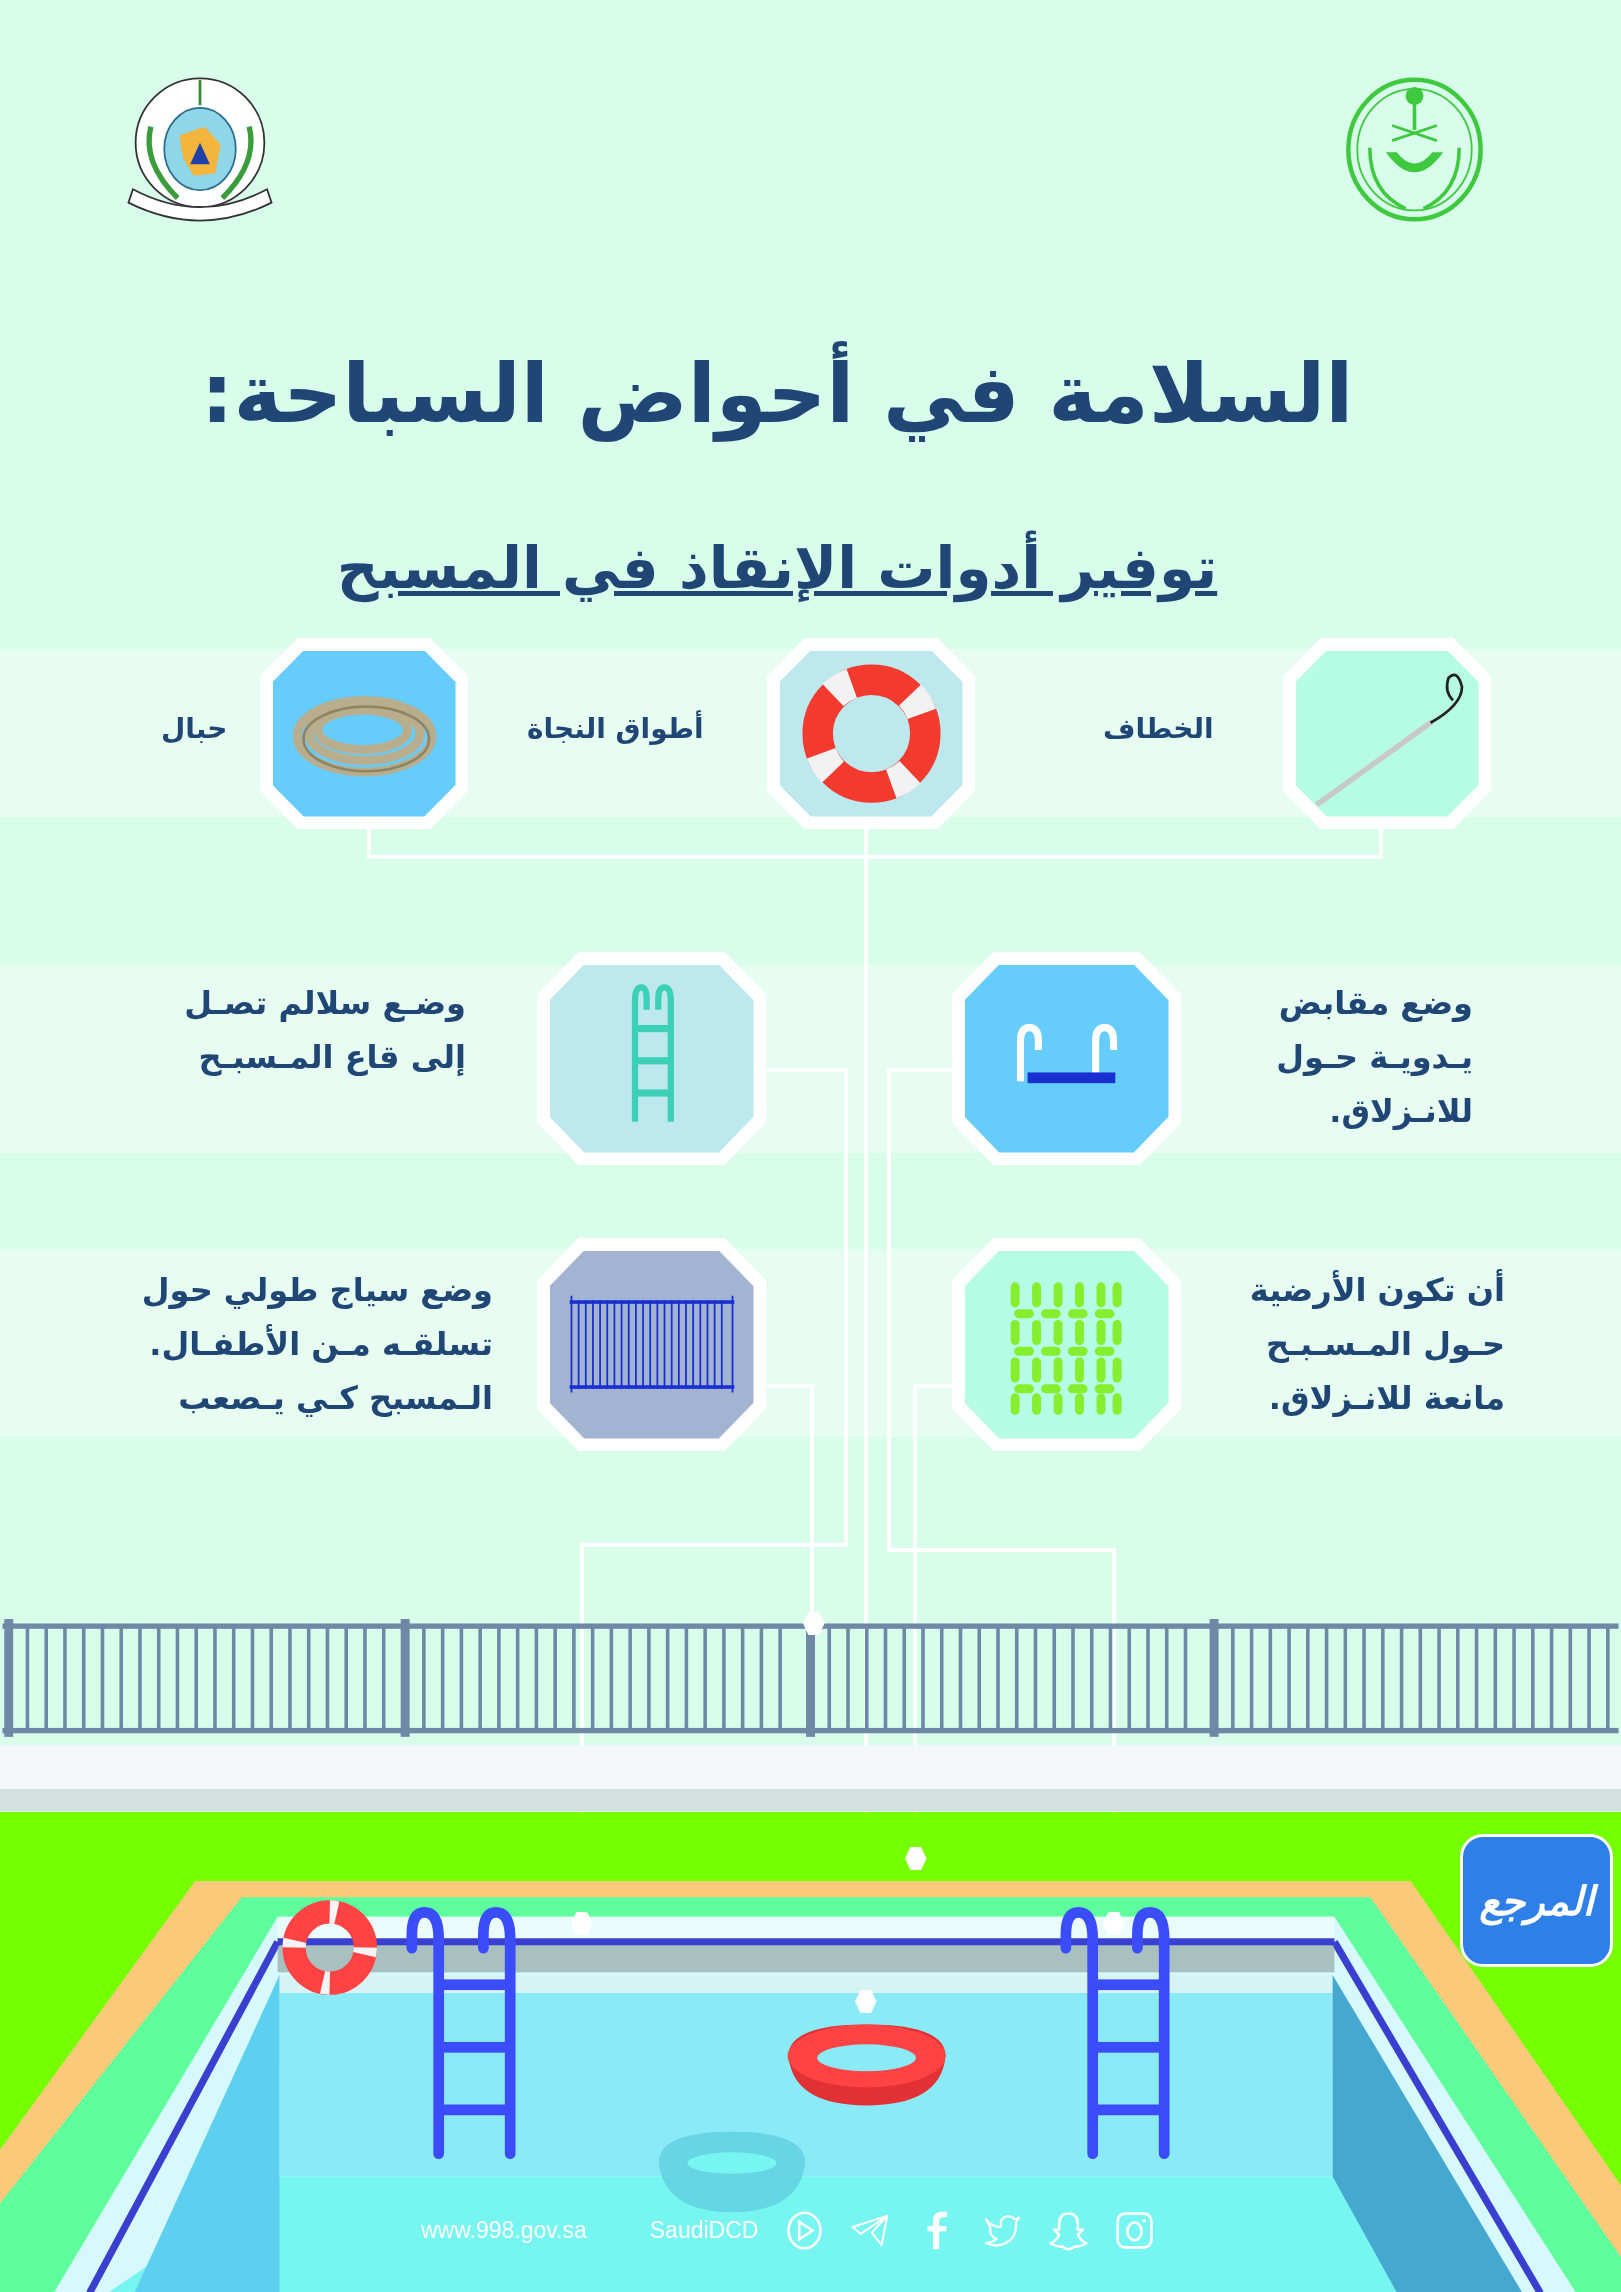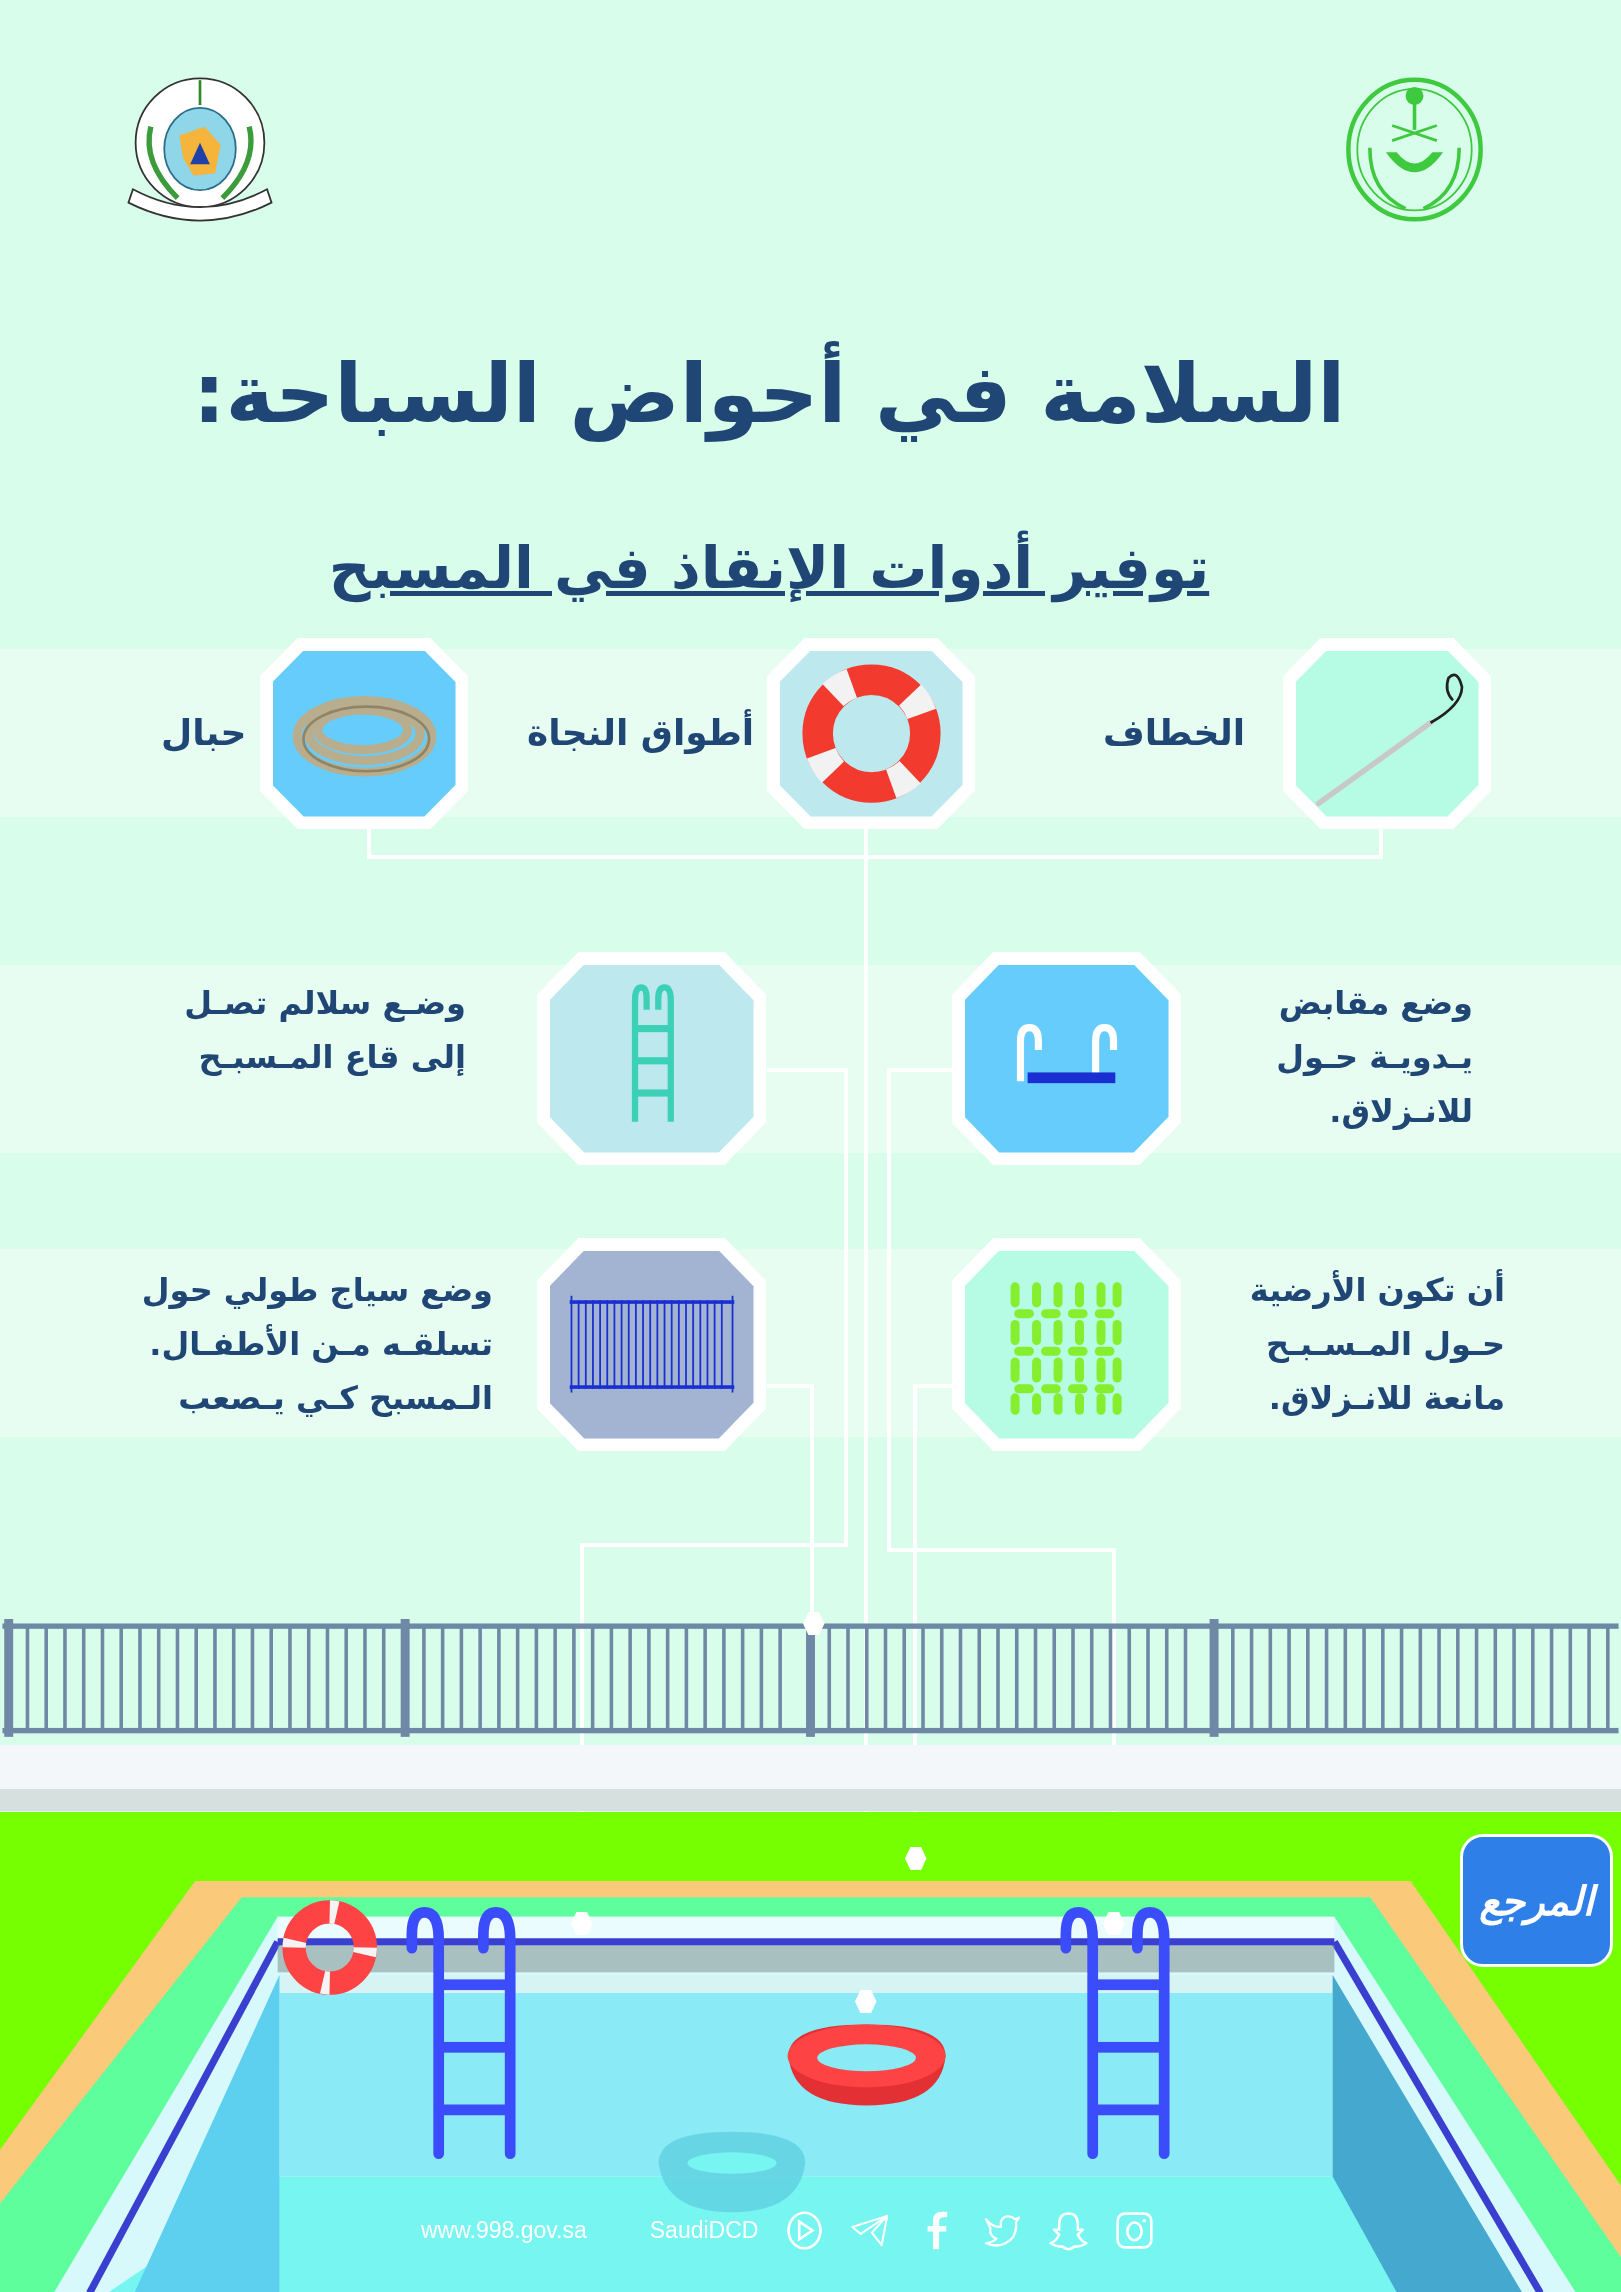--- a/index.html
+++ b/index.html
@@ -1,22 +1,22 @@
 <!DOCTYPE html>
 <html style="font-size:14.3px"><head>
 <meta charset="utf-8">
 <style>
   html,body{margin:0;padding:0;}
   body{width:1621px;height:2293px;position:relative;overflow:hidden;background:#d8fdea;font-family:"DejaVu Sans",sans-serif;}
   .abs{position:absolute;}
   .band{position:absolute;left:0;width:1621px;background:#e7fdf1;}
-  .title{position:absolute;left:8px;width:1522px;text-align:center;color:#1f4674;font-weight:bold;direction:rtl;}
+  .title{position:absolute;left:16px;width:1522px;text-align:center;color:#1f4674;font-weight:bold;direction:rtl;}
   .hex{position:absolute;clip-path:polygon(18% 0,82% 0,100% 20%,100% 80%,82% 100%,18% 100%,0 80%,0 20%);background:#fff;}
   .hex>.inner{position:absolute;left:12.5px;top:12.5px;right:12.5px;bottom:12.5px;clip-path:polygon(17% 0,83% 0,100% 19%,100% 81%,83% 100%,17% 100%,0 81%,0 19%);}
-  .lbl{position:absolute;color:#1f4674;font-weight:bold;direction:rtl;font-size:36px;}
+  .lbl{position:absolute;color:#1f4674;font-weight:bold;direction:rtl;font-size:28px;}
   .para{position:absolute;color:#1f4674;font-weight:bold;direction:rtl;font-size:32px;line-height:54px;text-align:right;white-space:nowrap;}
   .wl{position:absolute;background:#fff;}
   .node{position:absolute;width:21.5px;height:23px;background:#fff;clip-path:polygon(25% 0,75% 0,100% 50%,75% 100%,25% 100%,0 50%);}
   .footer{position:absolute;top:2208px;left:421px;height:45px;display:flex;align-items:center;gap:27px;color:#fff;font-family:"Liberation Sans",sans-serif;font-size:23px;}
   .soc{width:39px;height:41px;display:flex;align-items:center;justify-content:center;}
 </style>
 </head>
 <body>
 
 <div class="abs" style="left:115px;top:73px;width:170px;height:152px;">

